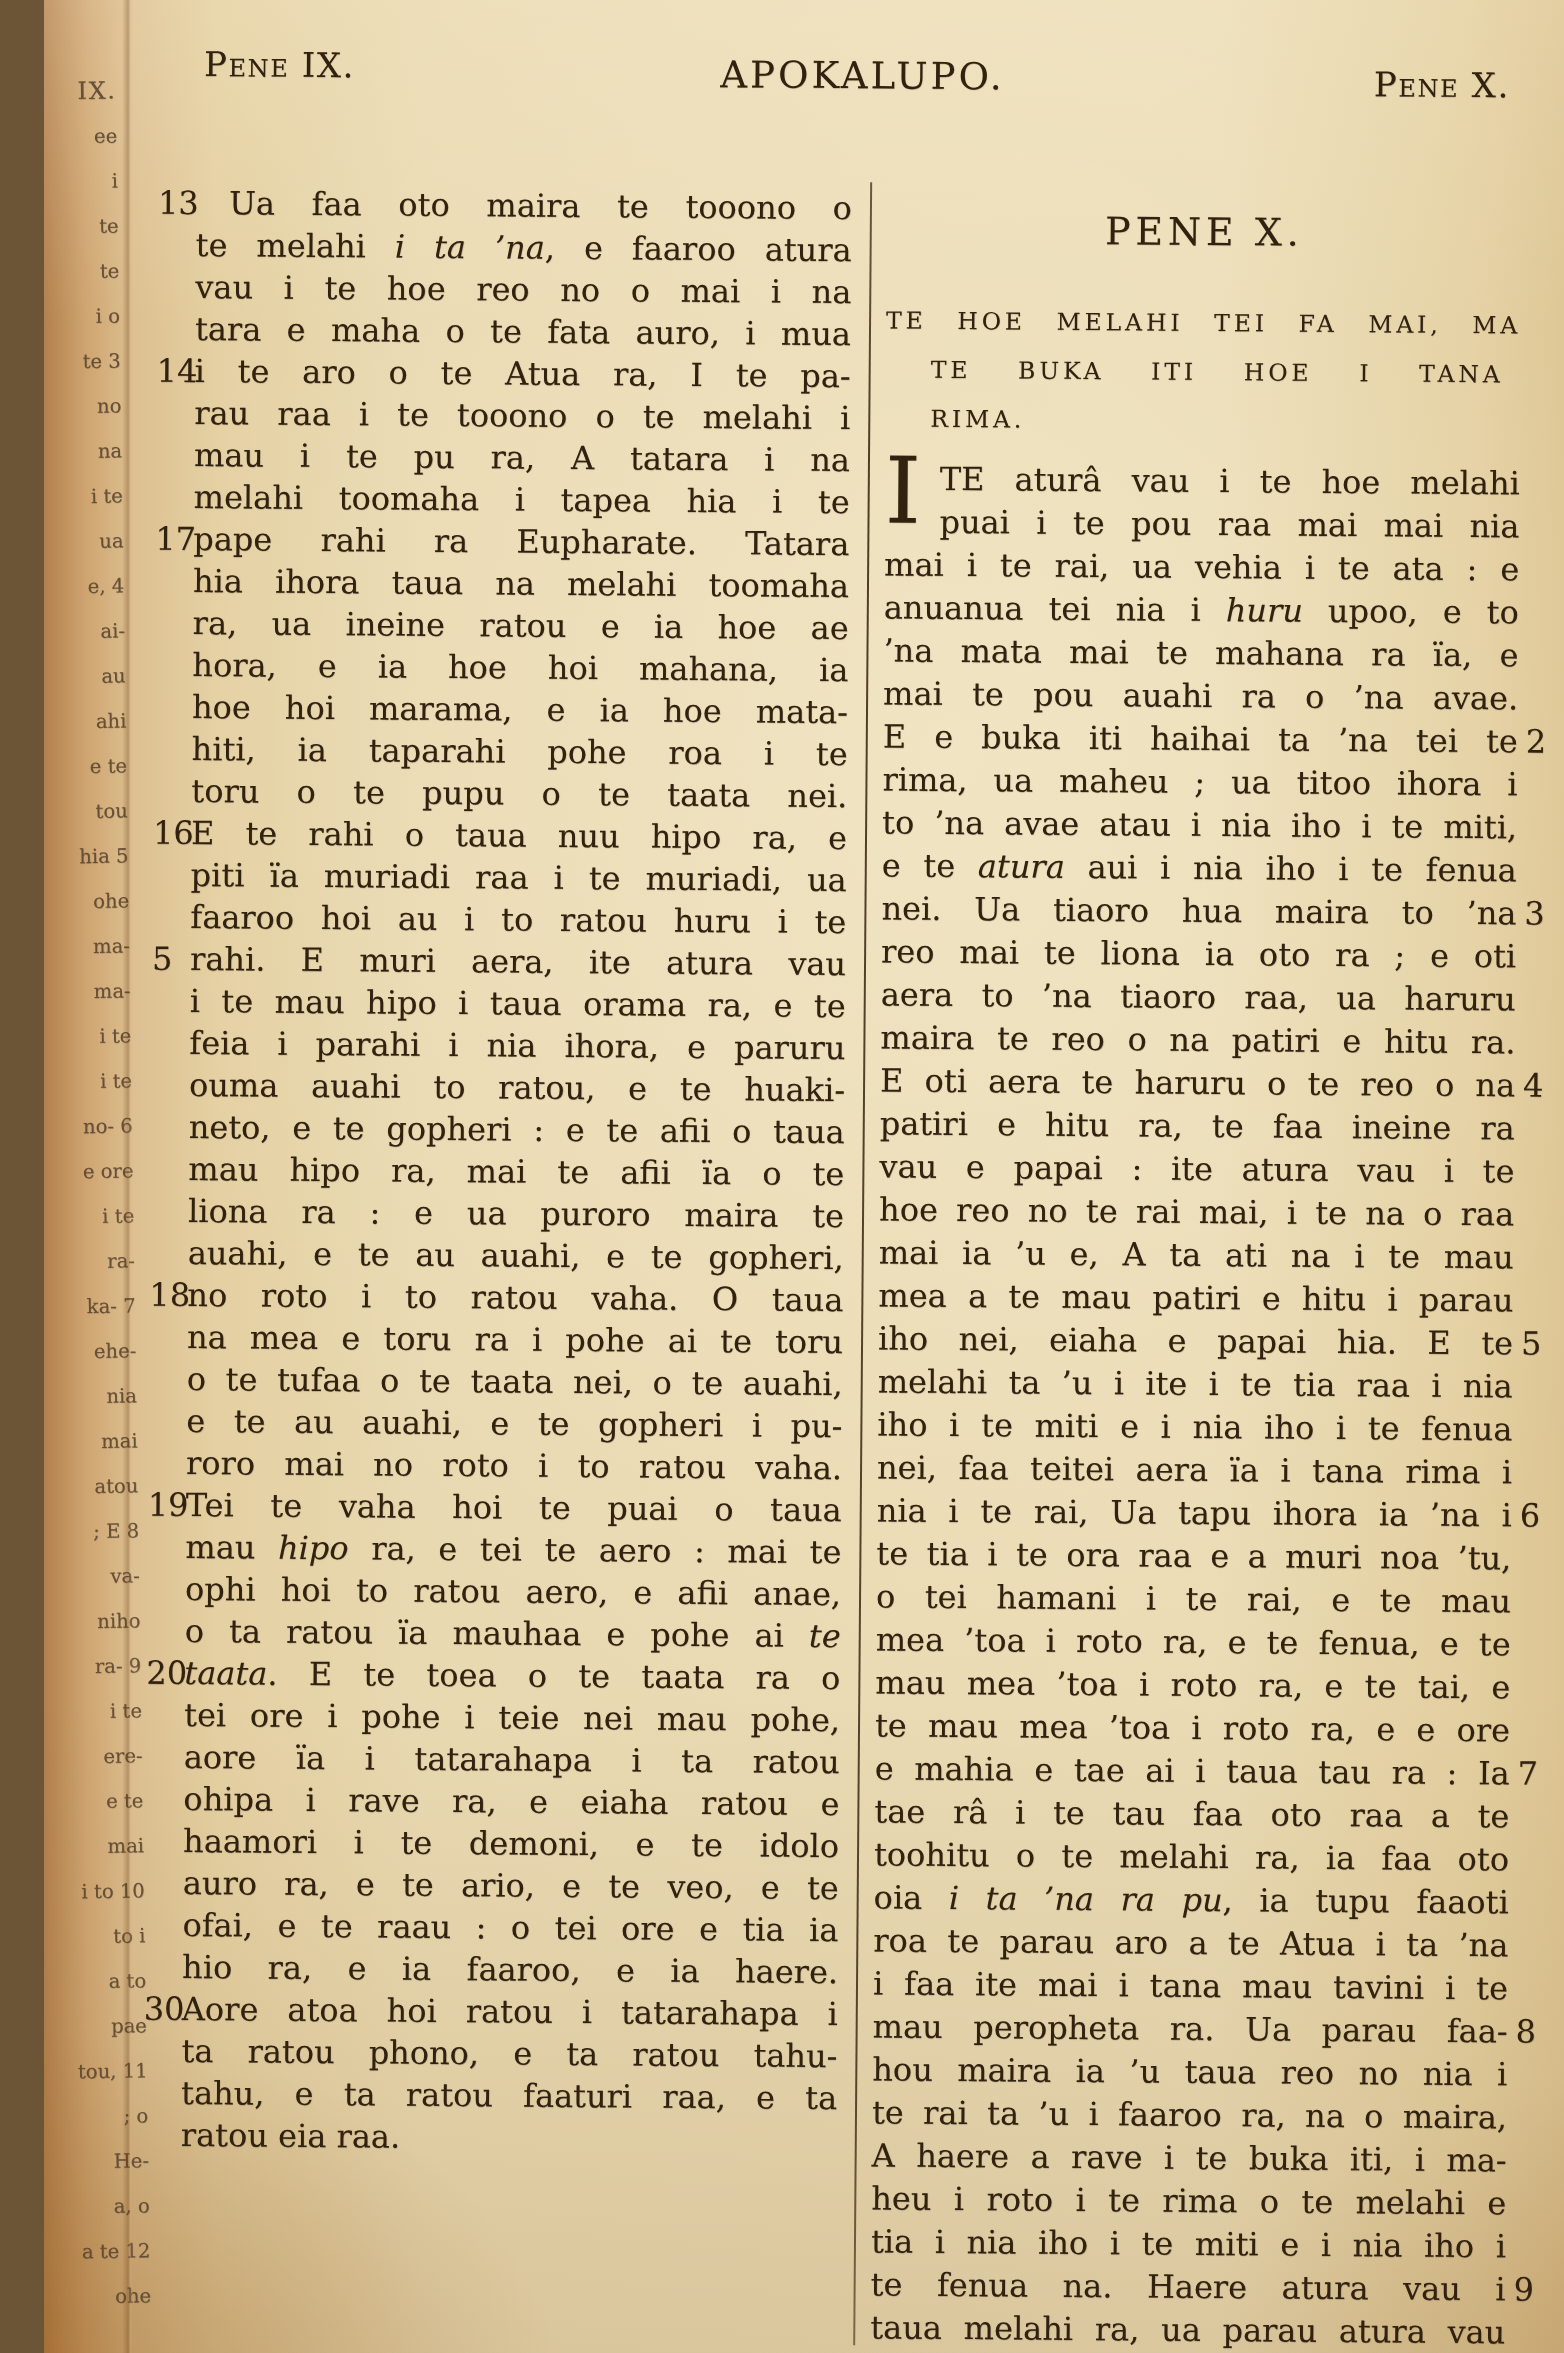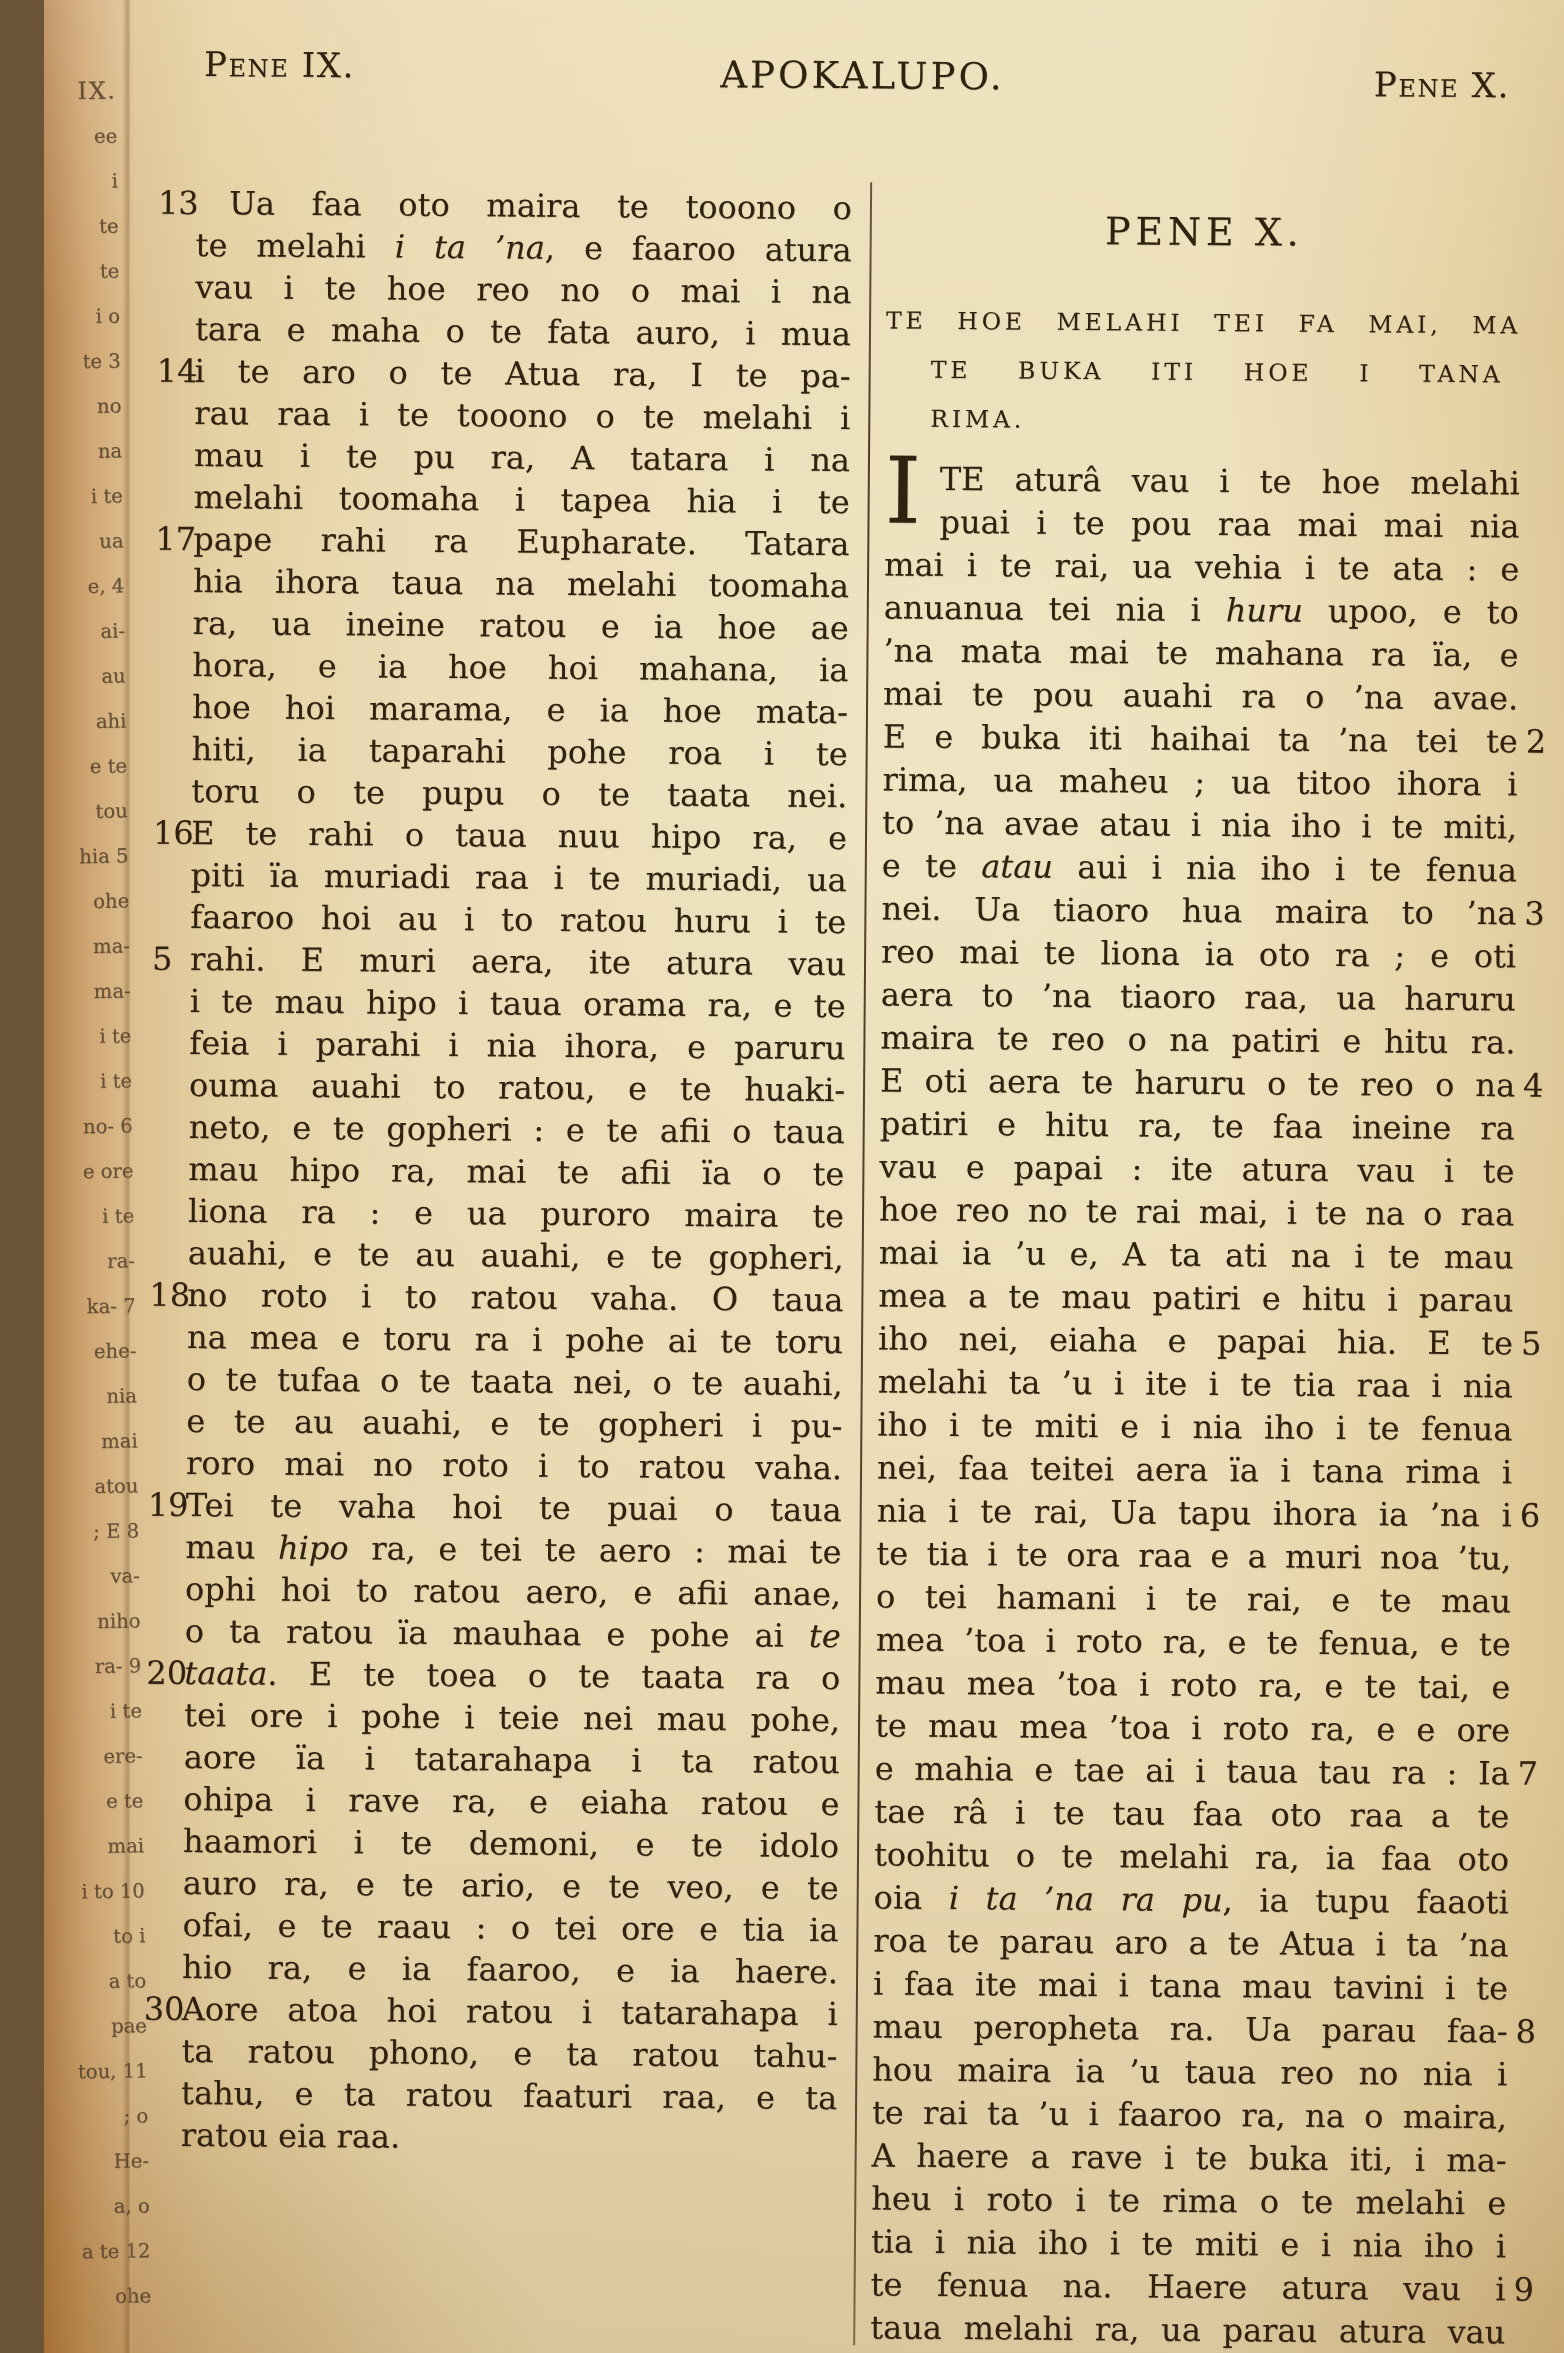--- a/index.html
+++ b/index.html
@@ -192,21 +192,21 @@
       <div class="dropcap">I</div>
     <div class="line dc"><span class="tx"><span>TE aturâ vau i te hoe melahi</span></span></div>
         <div class="line dc"><span class="tx"><span>puai i te pou raa mai mai nia</span></span></div>
         <div class="line"><span class="tx"><span>mai i te rai, ua vehia i te ata : e</span></span></div>
         <div class="line"><span class="tx"><span>anuanua tei nia i </span><i>huru</i><span> upoo, e to</span></span></div>
         <div class="line"><span class="tx"><span>’na mata mai te mahana ra ïa, e</span></span></div>
         <div class="line"><span class="tx"><span>mai te pou auahi ra o ’na avae.</span></span></div>
         <div class="line"><span class="vnr">2</span><span class="tx"><span>E e buka iti haihai ta ’na tei te</span></span></div>
         <div class="line"><span class="tx"><span>rima, ua maheu ; ua titoo ihora i</span></span></div>
         <div class="line"><span class="tx"><span>to ’na avae atau i nia iho i te miti,</span></span></div>
-        <div class="line"><span class="tx"><span>e te </span><i>atau</i><span> aui i nia iho i te fenua</span></span></div>
+        <div class="line"><span class="tx"><span>e te </span><i>atura</i><span> aui i nia iho i te fenua</span></span></div>
         <div class="line"><span class="vnr">3</span><span class="tx"><span>nei.  Ua tiaoro hua maira to ’na</span></span></div>
         <div class="line"><span class="tx"><span>reo mai te liona ia oto ra ; e oti</span></span></div>
         <div class="line"><span class="tx"><span>aera to ’na tiaoro raa, ua haruru</span></span></div>
         <div class="line"><span class="tx"><span>maira te reo o na patiri e hitu ra.</span></span></div>
         <div class="line"><span class="vnr">4</span><span class="tx"><span>E oti aera te haruru o te reo o na</span></span></div>
         <div class="line"><span class="tx"><span>patiri e hitu ra, te faa ineine ra</span></span></div>
         <div class="line"><span class="tx"><span>vau e papai : ite atura vau i te</span></span></div>
         <div class="line"><span class="tx"><span>hoe reo no te rai mai, i te na o raa</span></span></div>
         <div class="line"><span class="tx"><span>mai ia ’u e, A ta ati na i te mau</span></span></div>
         <div class="line"><span class="tx"><span>mea a te mau patiri e hitu i parau</span></span></div>

